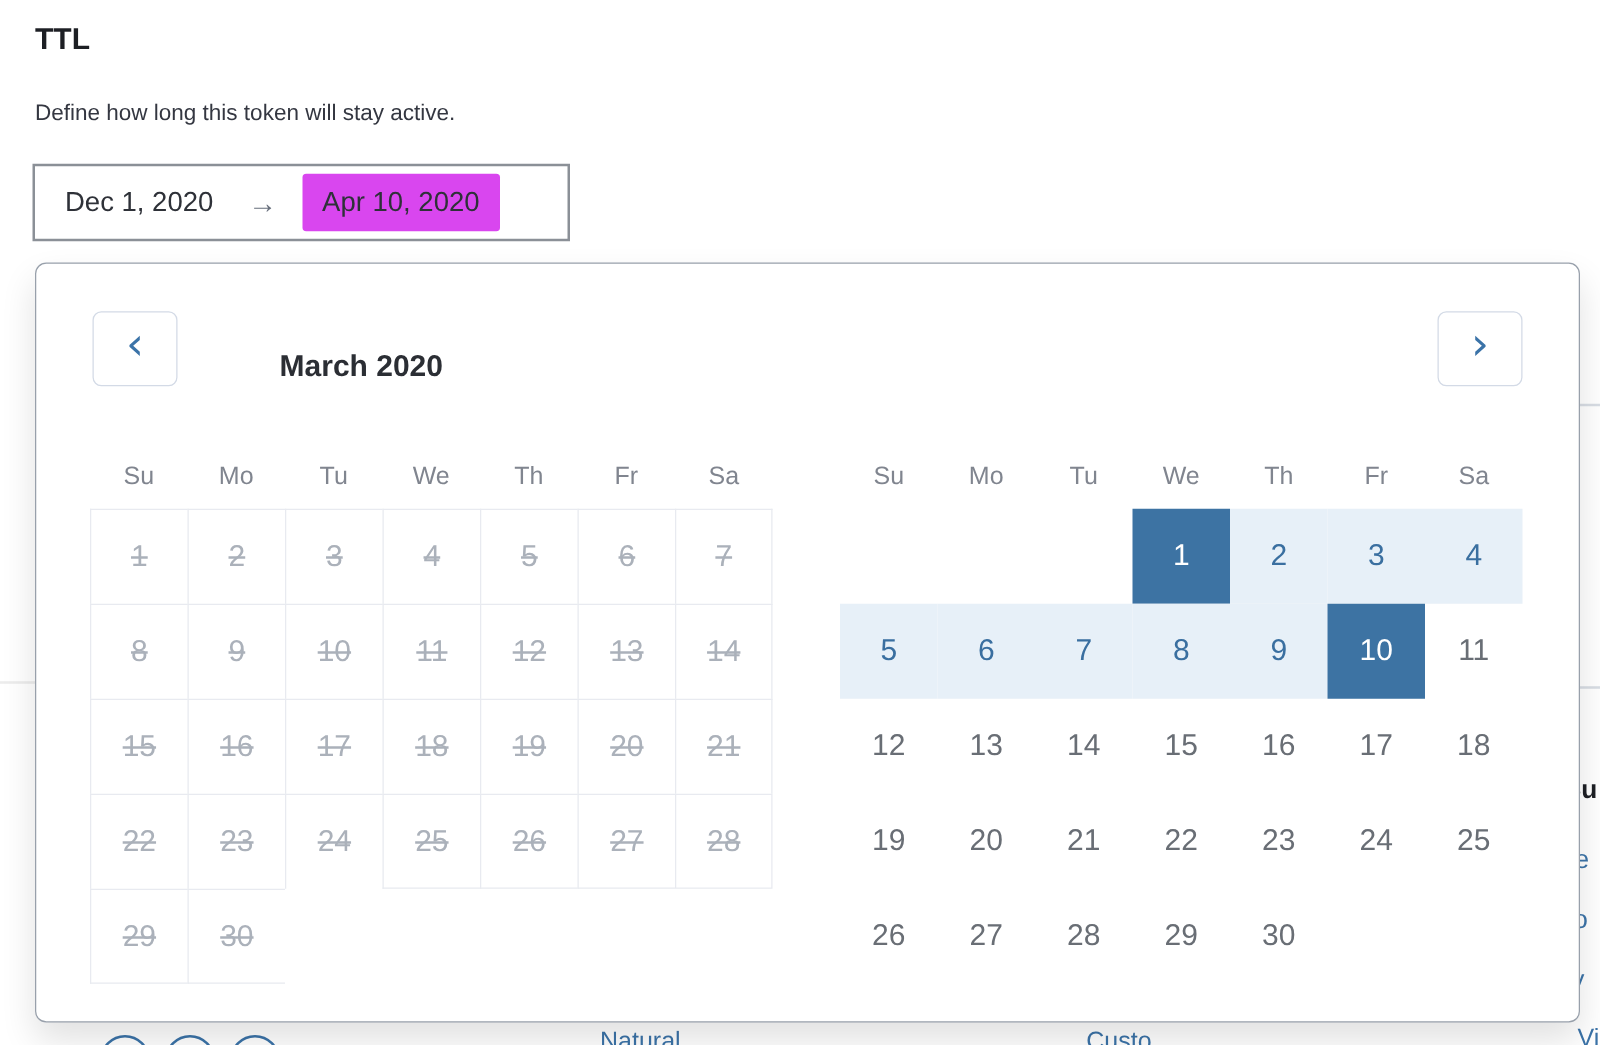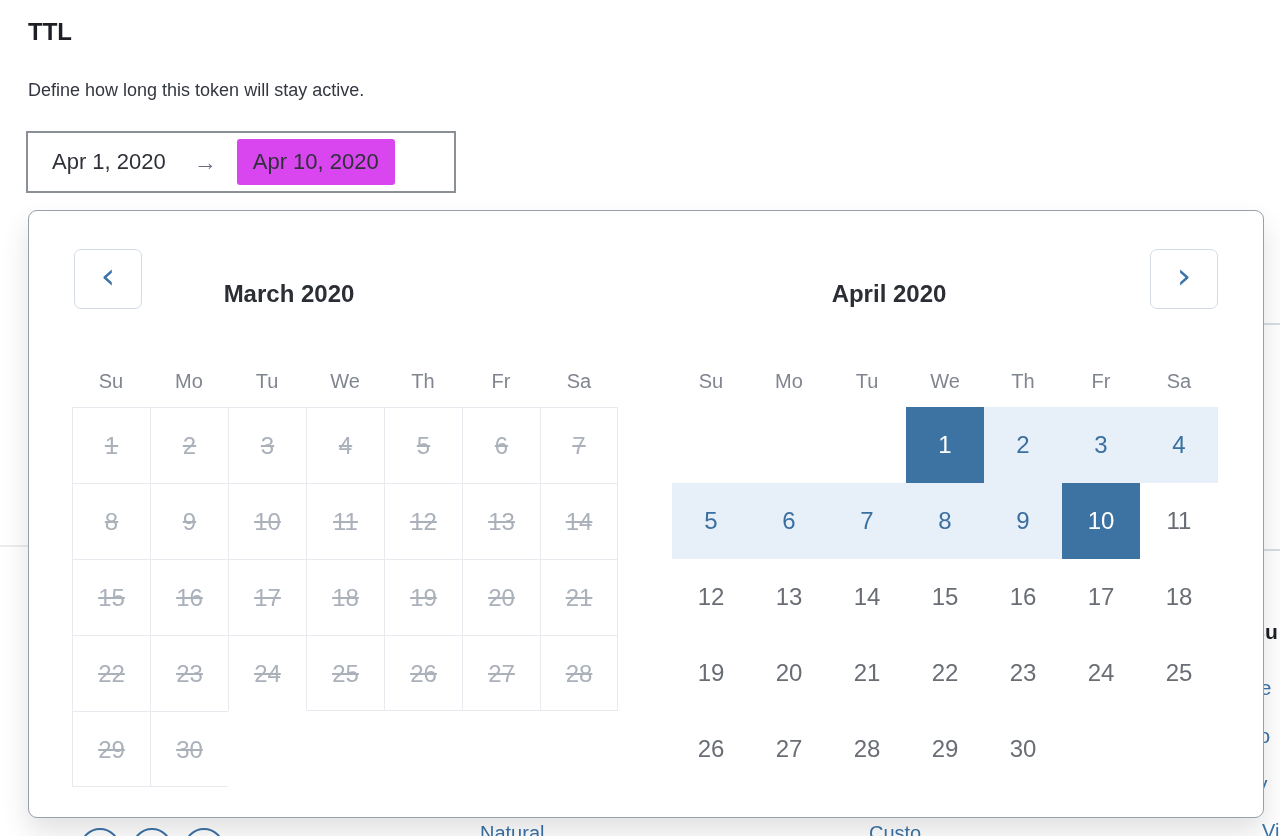--- a/index.html
+++ b/index.html
@@ -93,21 +93,21 @@
   .b-r { border-right:1px solid #e8eaf0; }
   .b-b { border-bottom:1px solid #e8eaf0; }
 </style>
 </head>
 <body>
 
 <div class="page-title">TTL</div>
 <div class="page-desc">Define how long this token will stay active.</div>
 
 <div class="range-input">
-  <span class="start-date">Apr 1, 2020</span>
+  <span class="start-date">Dec 1, 2020</span>
   <span class="range-arrow">→</span>
   <span class="end-date">Apr 10, 2020</span>
 </div>
 
 <div class="bg-line r1 bg-frag"></div>
 <div class="bg-line r2 bg-frag"></div>
 <div class="bg-line l1 bg-frag"></div>
 <div class="frag frag-heading bg-frag">Su</div>
 <div class="frag frag-link frag-rl0 bg-frag">le</div>
 <div class="frag frag-link frag-rl1 bg-frag">co</div>
@@ -170,21 +170,20 @@
         <div class="day disabled b-l b-t b-b">29</div>
         <div class="day disabled b-l b-t b-b">30</div>
         <div class="day empty"></div>
         <div class="day empty"></div>
         <div class="day empty"></div>
         <div class="day empty"></div>
       </div>
   </div>
 
   <div class="cal cal-1">
-    <div class="cal-title">April 2020</div>
     <div class="weekdays">
         <div class="weekday">Su</div>
         <div class="weekday">Mo</div>
         <div class="weekday">Tu</div>
         <div class="weekday">We</div>
         <div class="weekday">Th</div>
         <div class="weekday">Fr</div>
         <div class="weekday">Sa</div>
       </div>
     <div class="days">

